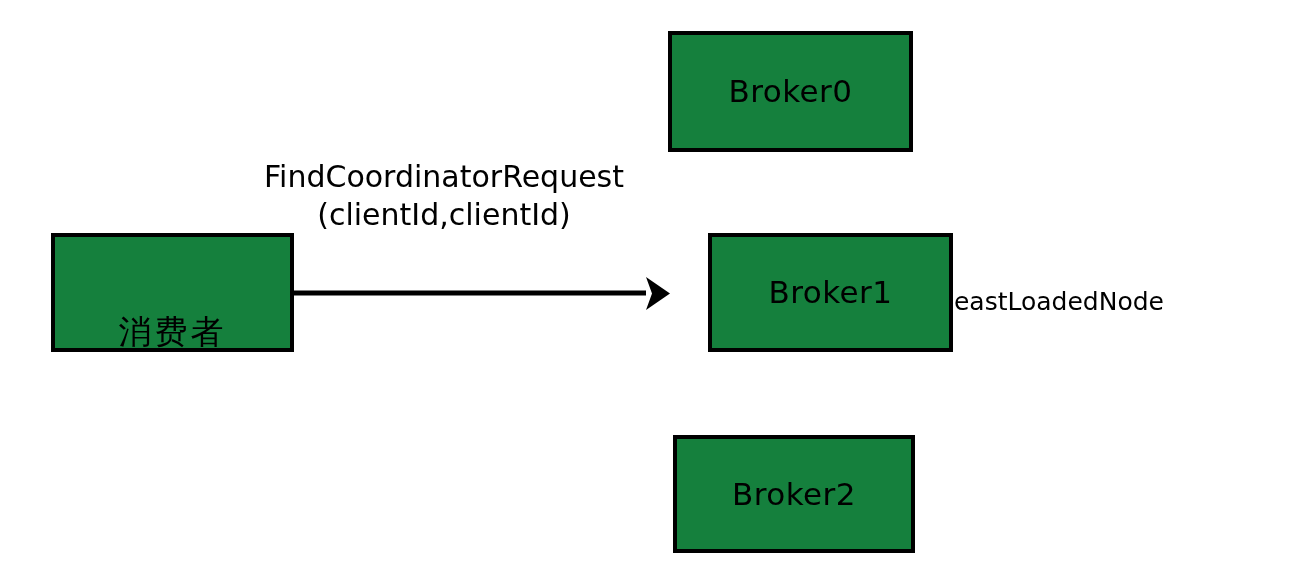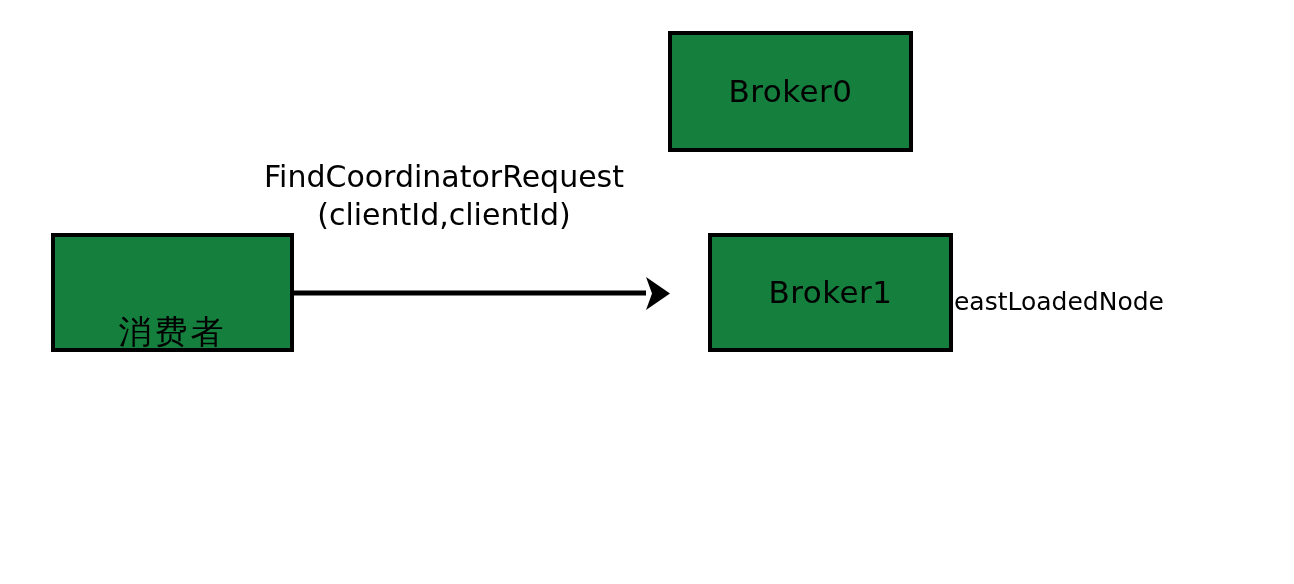--- a/index.html
+++ b/index.html
@@ -82,20 +82,23 @@
 <div id="canvas">
 
   <div class="node-box" id="broker0">
     <span class="node-label">Broker0</span>
   </div>
 
   <div class="node-box" id="broker1">
     <span class="node-label">Broker1</span>
   </div>
 
+  <div class="node-box" id="broker2">
+    <span class="node-label">Broker2</span>
+  </div>
 
   <div class="node-box" id="consumer">
     <span class="node-label cjk">消费者</span>
   </div>
 
   <svg id="edge-layer" viewBox="0 0 1294 584" xmlns="http://www.w3.org/2000/svg">
     <g>
       <line x1="294" y1="293" x2="646" y2="293" stroke="#000000" stroke-width="5"></line>
       <polygon points="646,277 670,293.5 646,310 652,293.5" fill="#000000"></polygon>
     </g>

